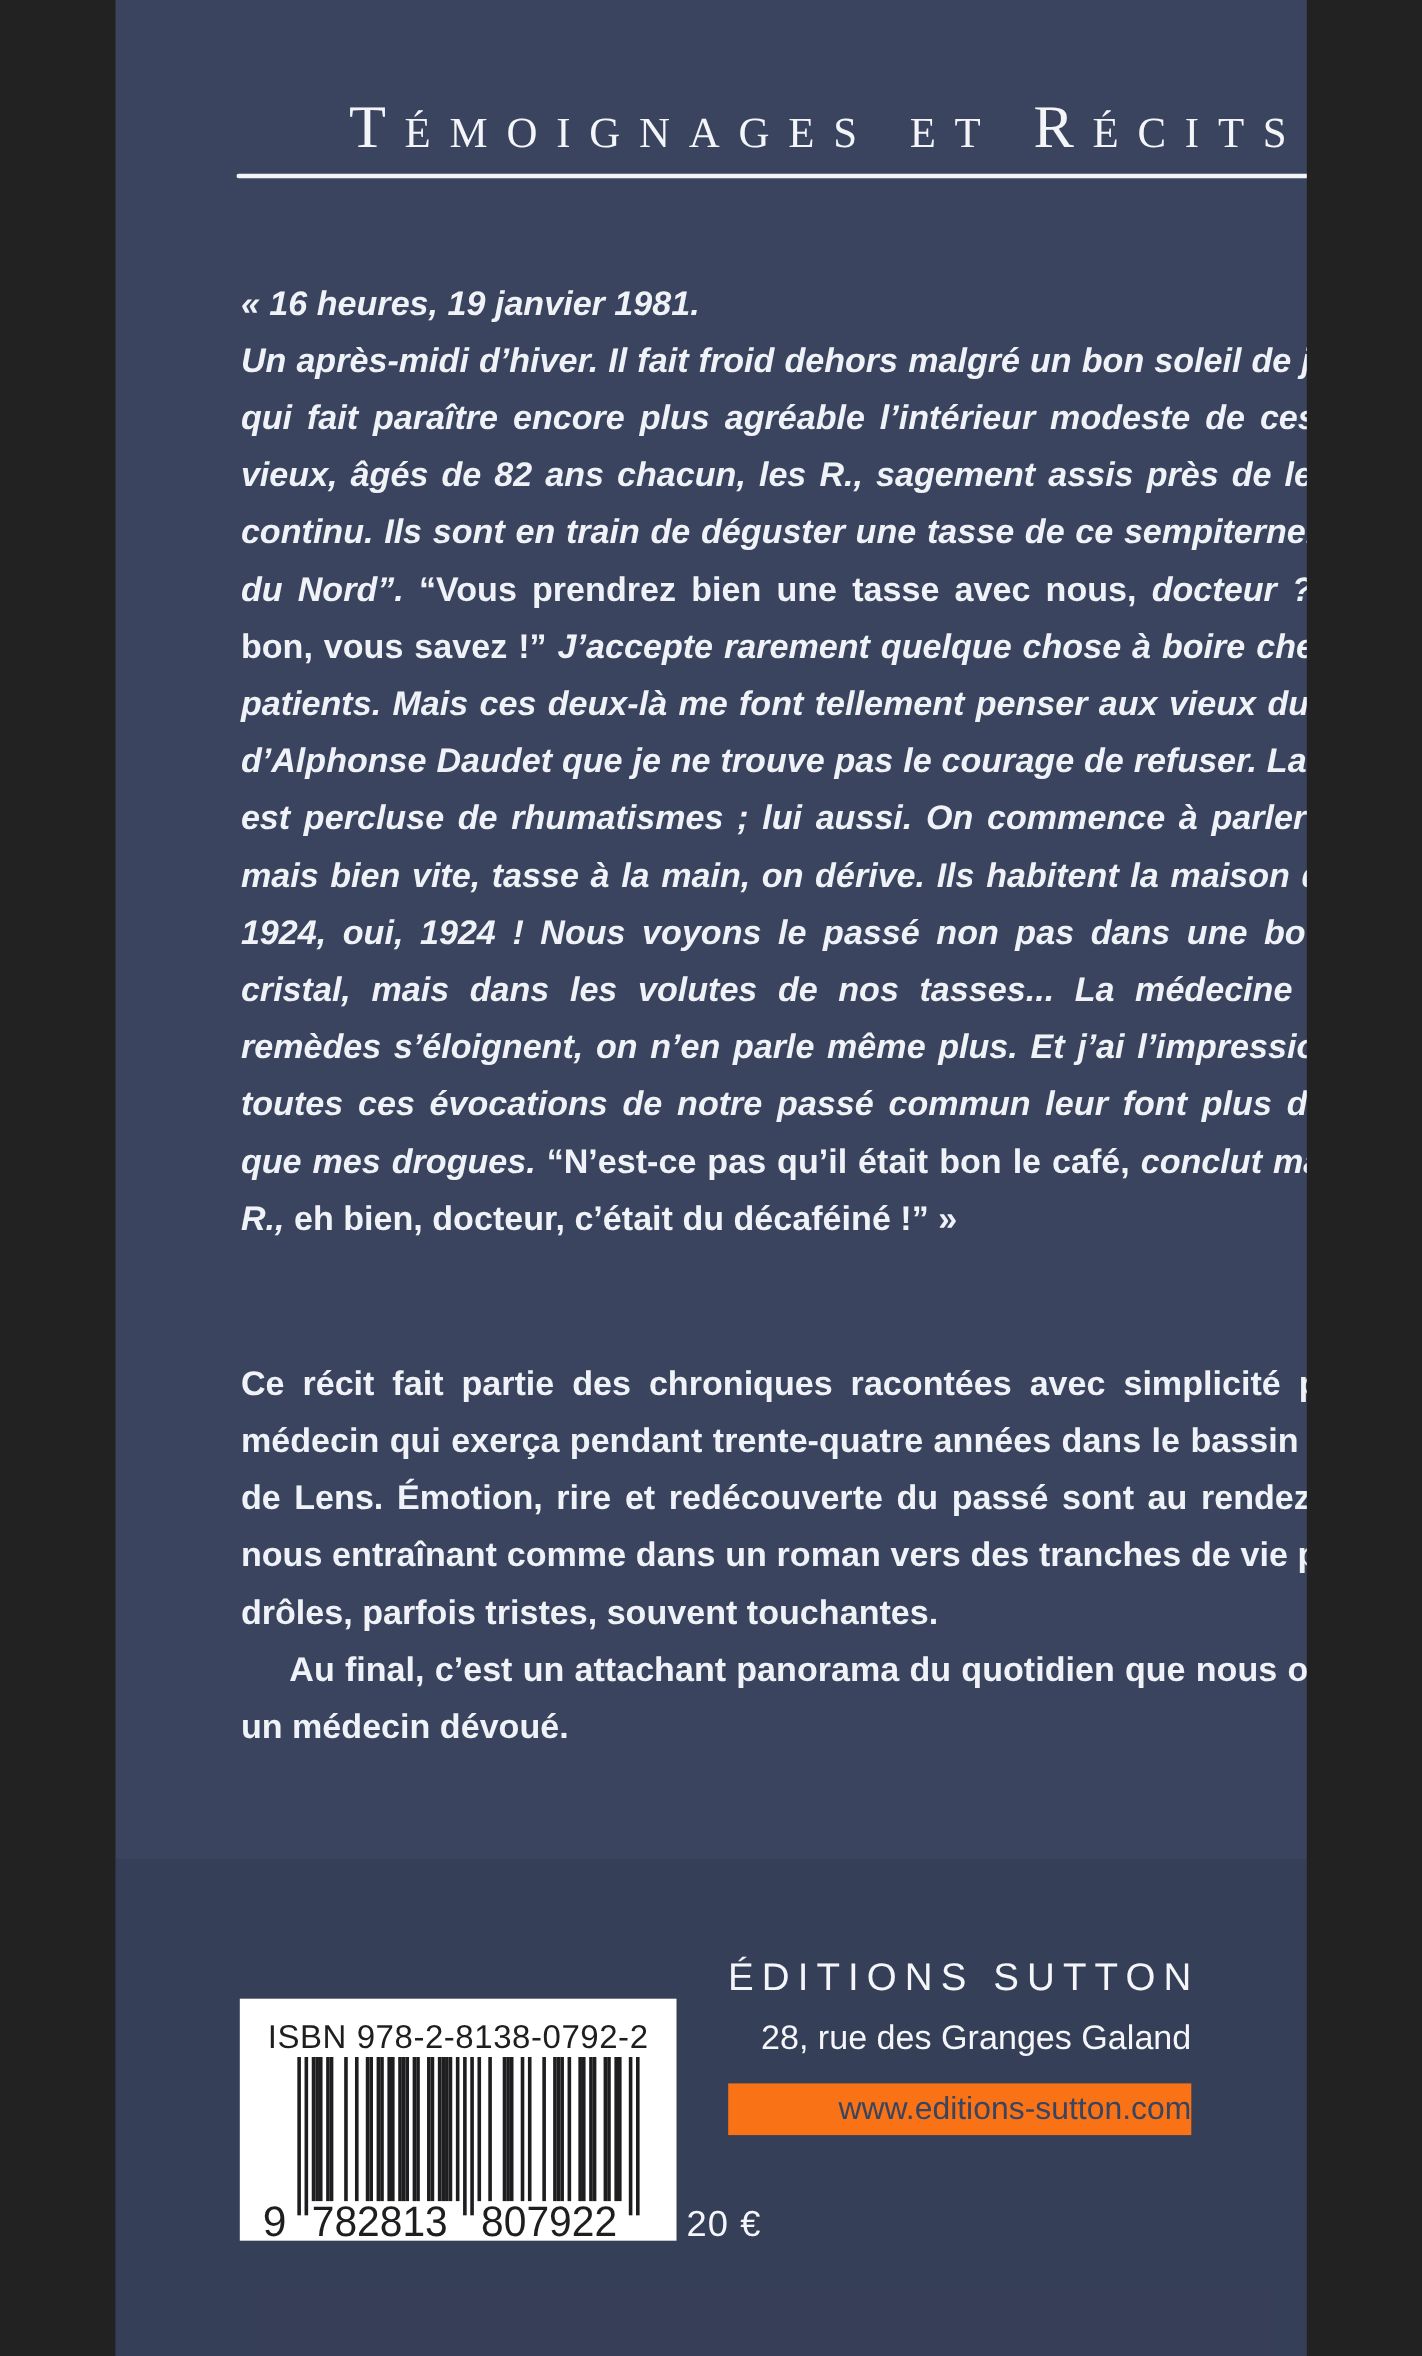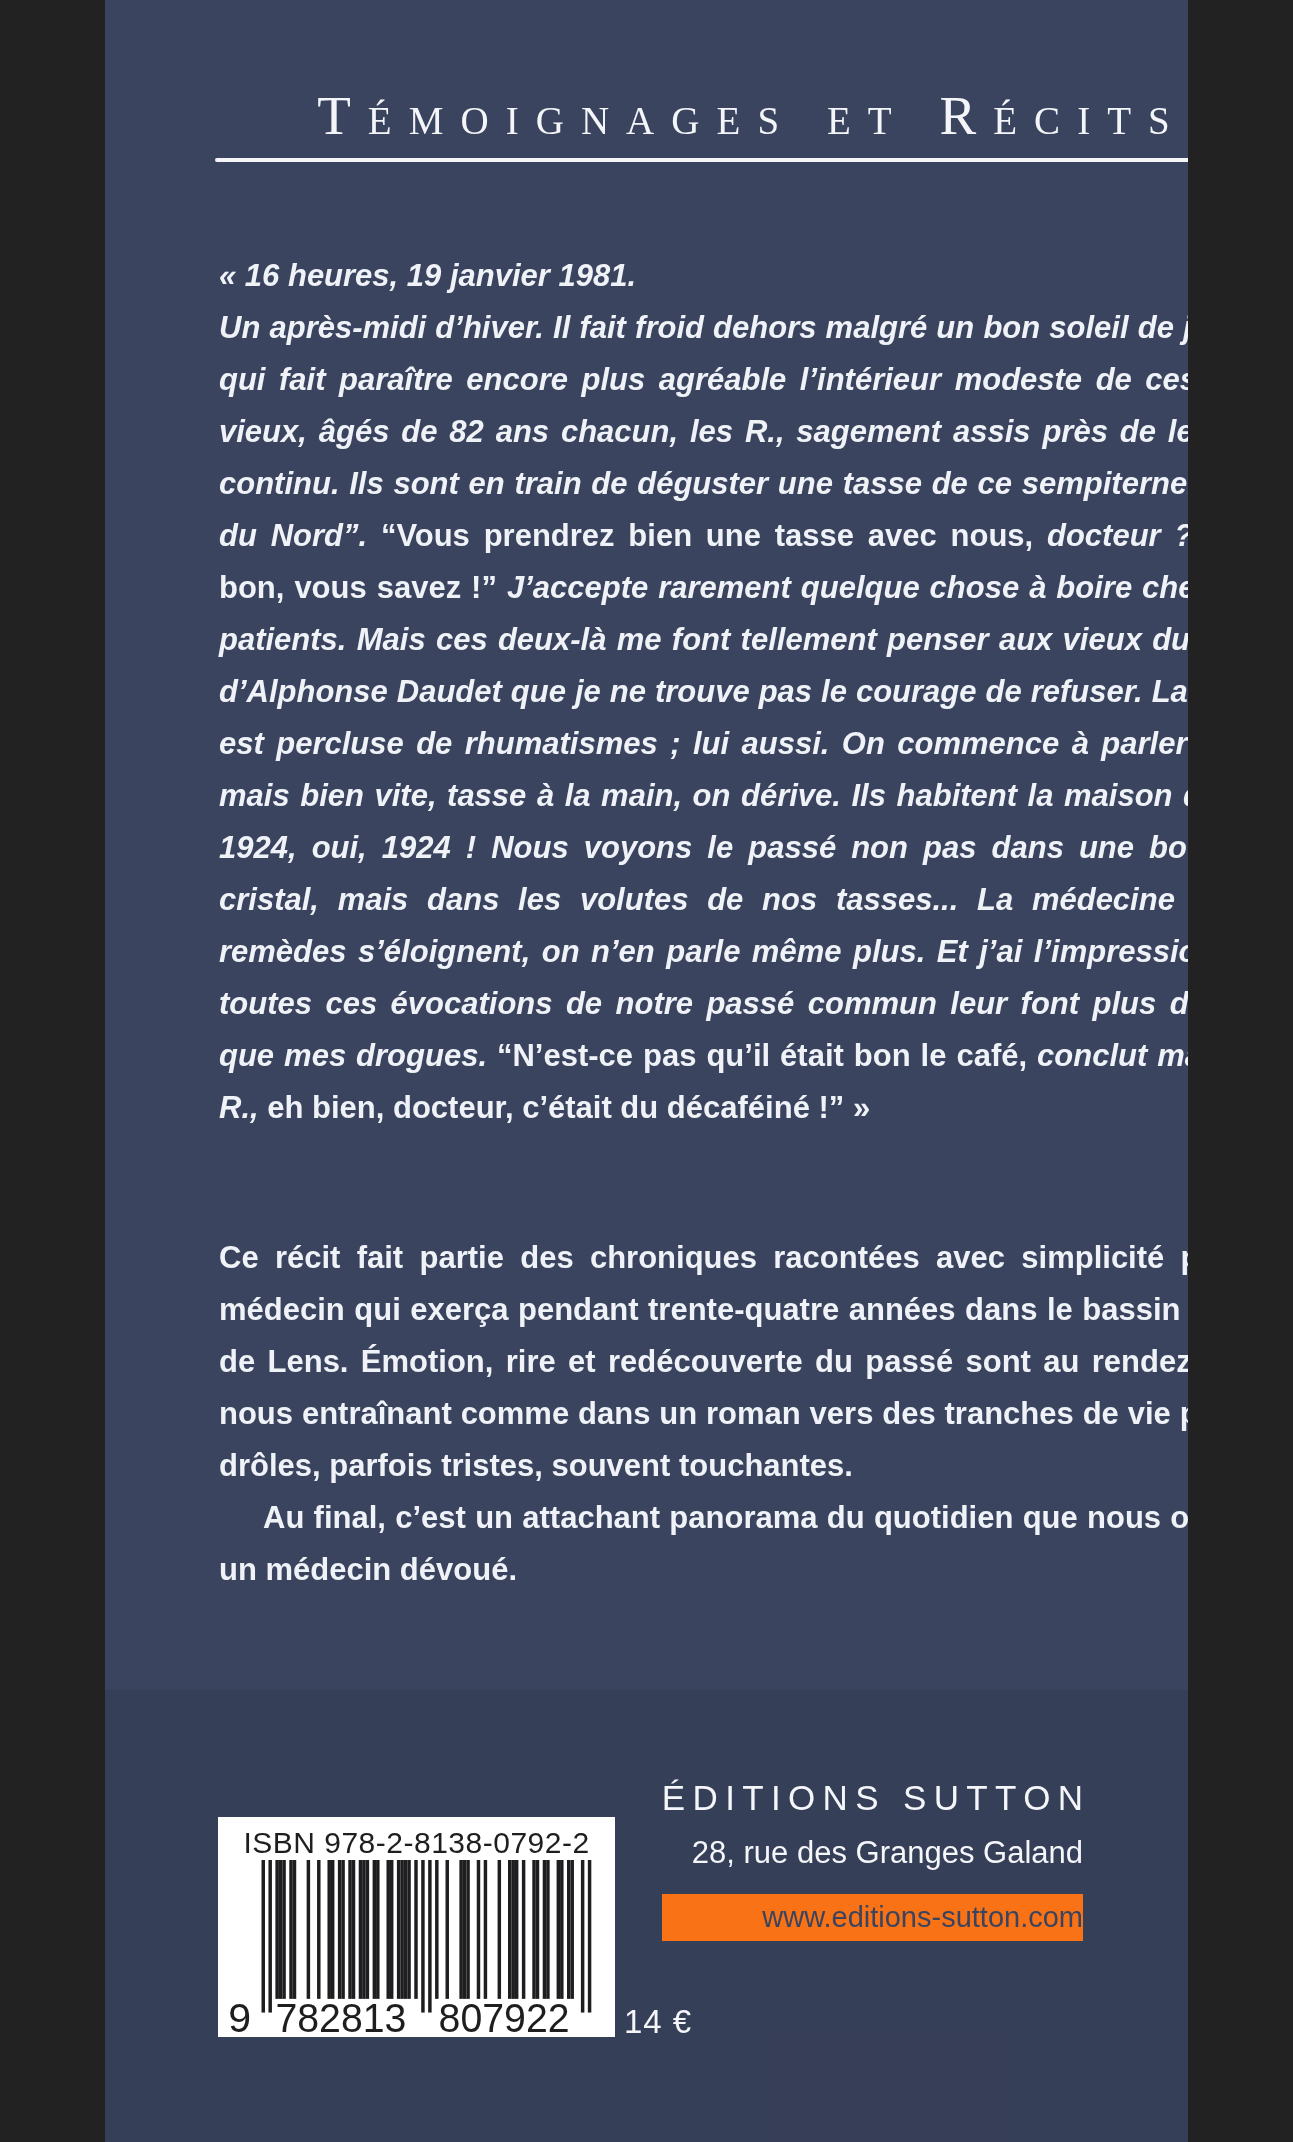--- a/index.html
+++ b/index.html
@@ -39,21 +39,21 @@
   }
   .quote{margin:0;font-style:normal;}
   .quote .ital{font-style:italic;}
   .quote .roman{font-style:normal;}
   .descr{margin:98px 0 0 0;}
   .descr-2{margin:0;text-indent:44px;}
   .barcode-box{
     position:absolute;left:113px;top:1817px;width:397px;height:220px;
     background:#FFFFFF;
     display:flex;flex-direction:column;align-items:center;
-    box-sizing:border-box;padding-top:9px;
+    box-sizing:border-box;padding-top:19px;
   }
   .isbn-label{
     color:#1E1E20;font-size:30px;line-height:33px;letter-spacing:0.5px;
     white-space:nowrap;
   }
   .ean-svg{display:block;margin-top:1px;}
   .price-label{
     position:absolute;left:519px;top:2003px;
     font-size:33px;color:#F4F6FA;letter-spacing:1px;
     font-weight:normal;
@@ -149,21 +149,21 @@
         <rect x="348.40" y="0" width="3.55" height="142" fill="#1E1E20"></rect>
         <rect x="351.95" y="0" width="3.55" height="142" fill="#1E1E20"></rect>
         <rect x="362.60" y="0" width="3.55" height="156" fill="#1E1E20"></rect>
         <rect x="369.70" y="0" width="3.55" height="156" fill="#1E1E20"></rect>
         <text x="2" y="176" font-size="42" font-family="&quot;Liberation Sans&quot;,&quot;DejaVu Sans&quot;,sans-serif" fill="#1E1E20">9</text>
         <text x="50.2" y="176" font-size="42" font-family="&quot;Liberation Sans&quot;,&quot;DejaVu Sans&quot;,sans-serif" fill="#1E1E20" textLength="134" lengthAdjust="spacingAndGlyphs">782813</text>
         <text x="217.04999999999998" y="176" font-size="42" font-family="&quot;Liberation Sans&quot;,&quot;DejaVu Sans&quot;,sans-serif" fill="#1E1E20" textLength="134" lengthAdjust="spacingAndGlyphs">807922</text>
       </svg>
   </div>
 
-  <div class="price-label">14 €</div>
+  <div class="price-label">20 €</div>
 
   <div class="publisher-block">
     <div class="publisher-name">ÉDITIONS SUTTON</div>
     <div class="publisher-address">28, rue des Granges Galand</div>
     <div class="website-box">
       <span>www.editions-sutton.com</span>
     </div>
   </div>
 
 </div>

